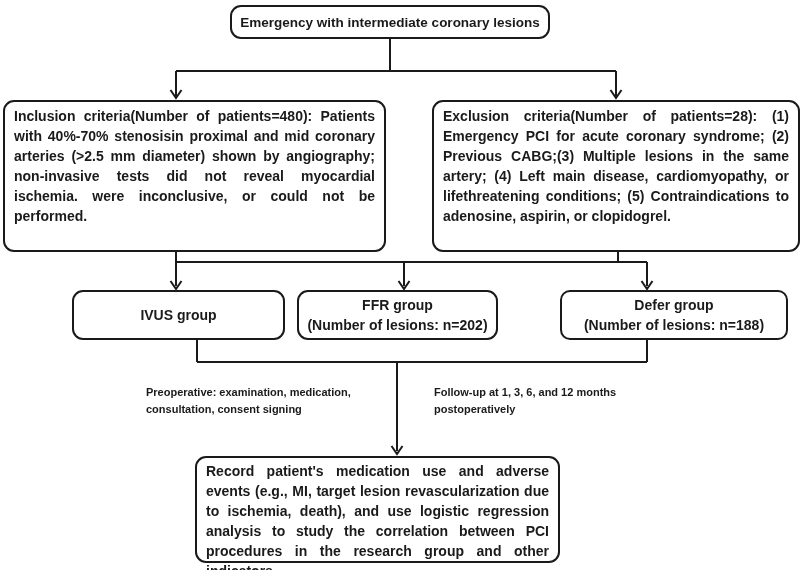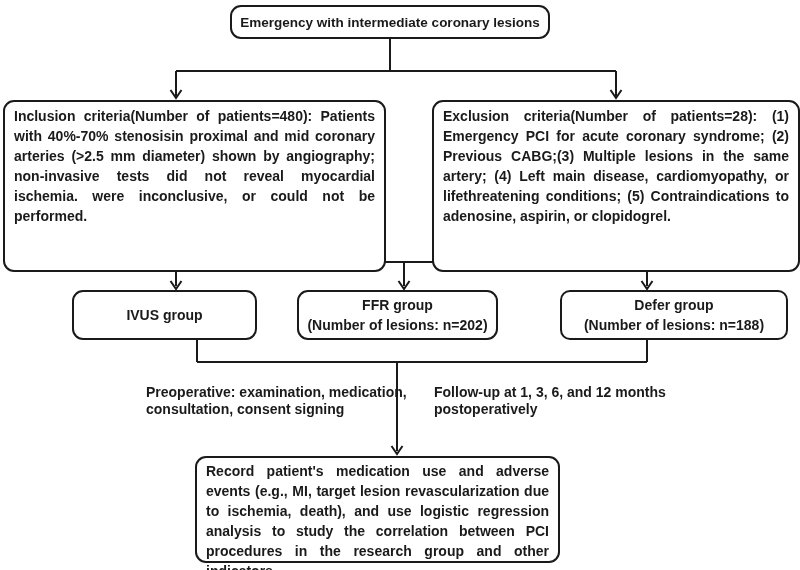--- a/index.html
+++ b/index.html
@@ -31,38 +31,38 @@
     border:2px solid var(--ink);
     border-radius:11px;
     background:var(--bg);
   }
   .top-box{
     left:230px;top:5px;width:320px;height:34px;
     display:flex;align-items:center;justify-content:center;
     font-size:13.5px;white-space:nowrap;
   }
   .criteria{
-    top:100px;height:172px;
+    top:100px;height:152px;
     padding:4px 9px;
     font-size:14px;line-height:20px;
     text-align:justify;
   }
   .inclusion{left:3px;width:383px;}
   .exclusion{left:432px;width:368px;}
   .group{
     top:290px;height:50px;
     display:flex;flex-direction:column;align-items:center;justify-content:center;
     font-size:14px;line-height:20px;text-align:center;
   }
-  .ivus{left:72px;width:185px;}
+  .ivus{left:72px;width:213px;}
   .ffr{left:297px;width:201px;}
   .defer{left:560px;width:228px;border-radius:10px;}
   .note{
     position:absolute;
-    font-size:14px;line-height:17px;
+    font-size:11px;line-height:17px;
   }
   .preop{left:146px;top:384px;width:262px;}
   .followup{left:434px;top:384px;width:248px;}
   .outcome{
     left:195px;top:456px;width:365px;height:107px;
     padding:3px 9px;
     font-size:14px;line-height:20px;
     text-align:justify;
   }
 </style>

